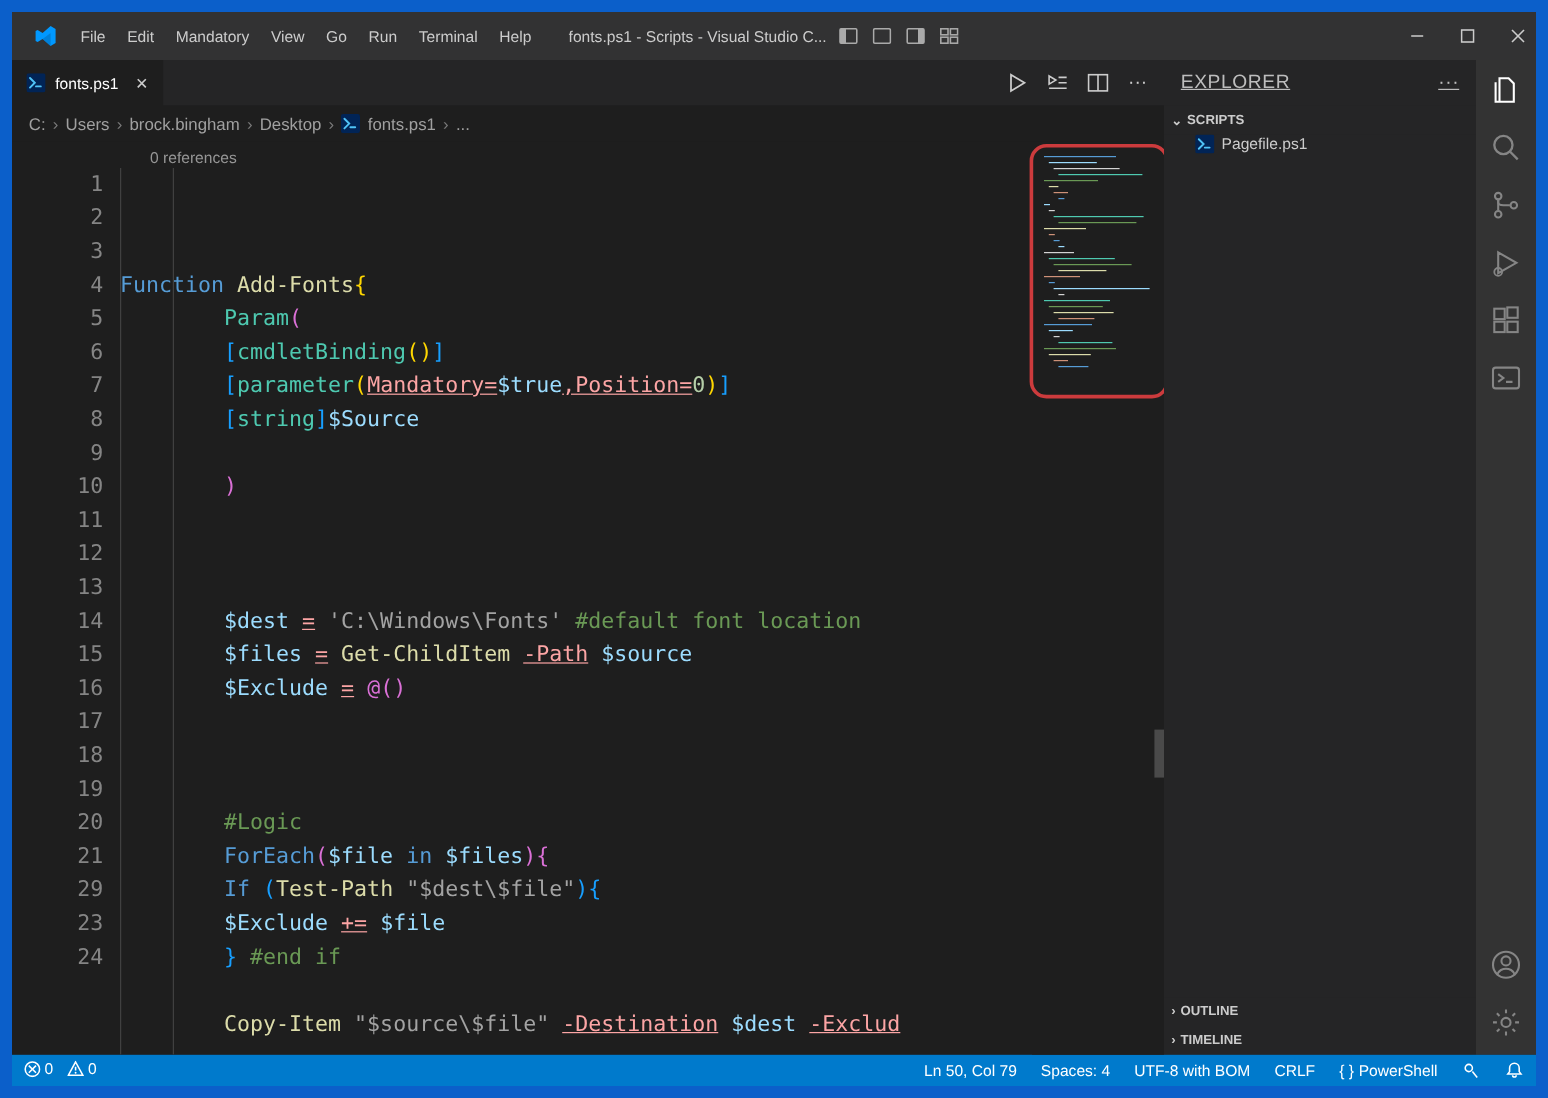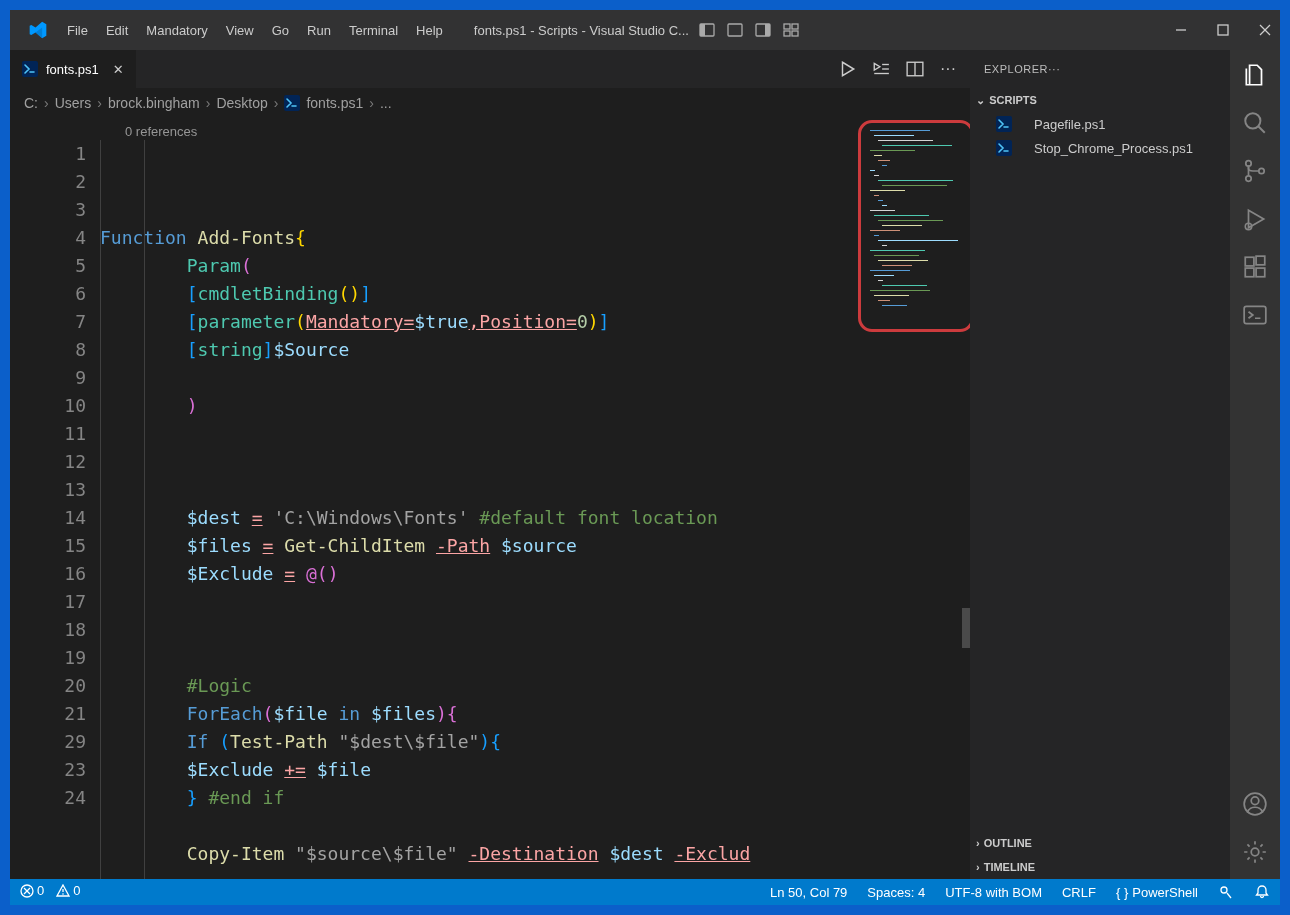--- a/index.html
+++ b/index.html
@@ -36,23 +36,23 @@
 .tok-comment{color:#6a9955;}
 .tok-bracket1{color:#ffd700;}
 .tok-bracket2{color:#da70d6;}
 .tok-bracket3{color:#179fff;}
 .tok-num{color:#b5cea8;}
 .tok-default{color:#fca5a5;text-decoration:underline;}
 .minimap{position:absolute;right:0;top:0;width:110px;height:100%;background:#1e1e1e;}
 .mm-highlight{position:absolute;top:2px;right:-4px;width:116px;height:212px;border:3px solid #cc3b3d;border-radius:14px;}
 .mm-line{position:absolute;height:1px;}
 .sidebar{width:260px;background:#252526;display:flex;flex-direction:column;color:#ccc;font-size:13px;}
-.sidebar-hdr{height:38px;display:flex;align-items:center;padding:0 14px;text-transform:uppercase;font-size:11px;letter-spacing:.5px;color:#bdbdbd;}
+.sidebar-hdr{height:38px;display:flex;align-items:center;padding:0 14px;justify-content:space-between;text-transform:uppercase;font-size:16px;letter-spacing:.5px;color:#bdbdbd;text-decoration:underline;}
 .section-hdr{height:24px;display:flex;align-items:center;padding-left:6px;gap:4px;font-weight:bold;font-size:11px;color:#ccc;background:#252526;cursor:pointer;}
-.tree-item{height:24px;display:flex;align-items:center;padding-left:26px;gap:22px;font-size:13px;color:#ccc;cursor:pointer;white-space:nowrap;}
+.tree-item{height:24px;display:flex;padding-left:26px;gap:6px;font-size:13px;color:#ccc;cursor:pointer;white-space:nowrap;}
 .tree-item .ps-icon{width:16px;height:16px;}
 .sidebar .grow{flex:1;}
 .activity{width:50px;background:#333333;display:flex;flex-direction:column;align-items:center;padding-top:12px;gap:22px;color:#858585;}
 .activity .act{width:26px;height:26px;cursor:pointer;}
 .activity .bottom{margin-top:auto;margin-bottom:14px;display:flex;flex-direction:column;gap:22px;align-items:center;}
 .status{height:26px;background:#007acc;display:flex;align-items:center;color:#fff;font-size:13px;padding:0 10px;gap:18px;}
 .status .left{display:flex;gap:12px;align-items:center;}
 .status .right{margin-left:auto;display:flex;gap:20px;align-items:center;}
 svg{display:block;}
 </style>
@@ -297,29 +297,20 @@
       </div>
       <div class="tree-item">
         <span class="ps-icon">
             <svg viewBox="0 0 16 16">
               <rect width="16" height="16" rx="2" fill="#012456"></rect>
               <path d="M3 4l4 4-4 4M8 11h4" stroke="#4fc3f7" stroke-width="1.6" fill="none" stroke-linecap="round"></path>
             </svg>
           </span>
         <span>Pagefile.ps1</span>
       </div>
-      <div class="tree-item">
-        <span class="ps-icon">
-            <svg viewBox="0 0 16 16">
-              <rect width="16" height="16" rx="2" fill="#012456"></rect>
-              <path d="M3 4l4 4-4 4M8 11h4" stroke="#4fc3f7" stroke-width="1.6" fill="none" stroke-linecap="round"></path>
-            </svg>
-          </span>
-        <span>Stop_Chrome_Process.ps1</span>
-      </div>
       <div class="grow"></div>
       <div class="section-hdr">
         <span>›</span>
         <span>OUTLINE</span>
       </div>
       <div class="section-hdr">
         <span>›</span>
         <span>TIMELINE</span>
       </div>
     </div>

